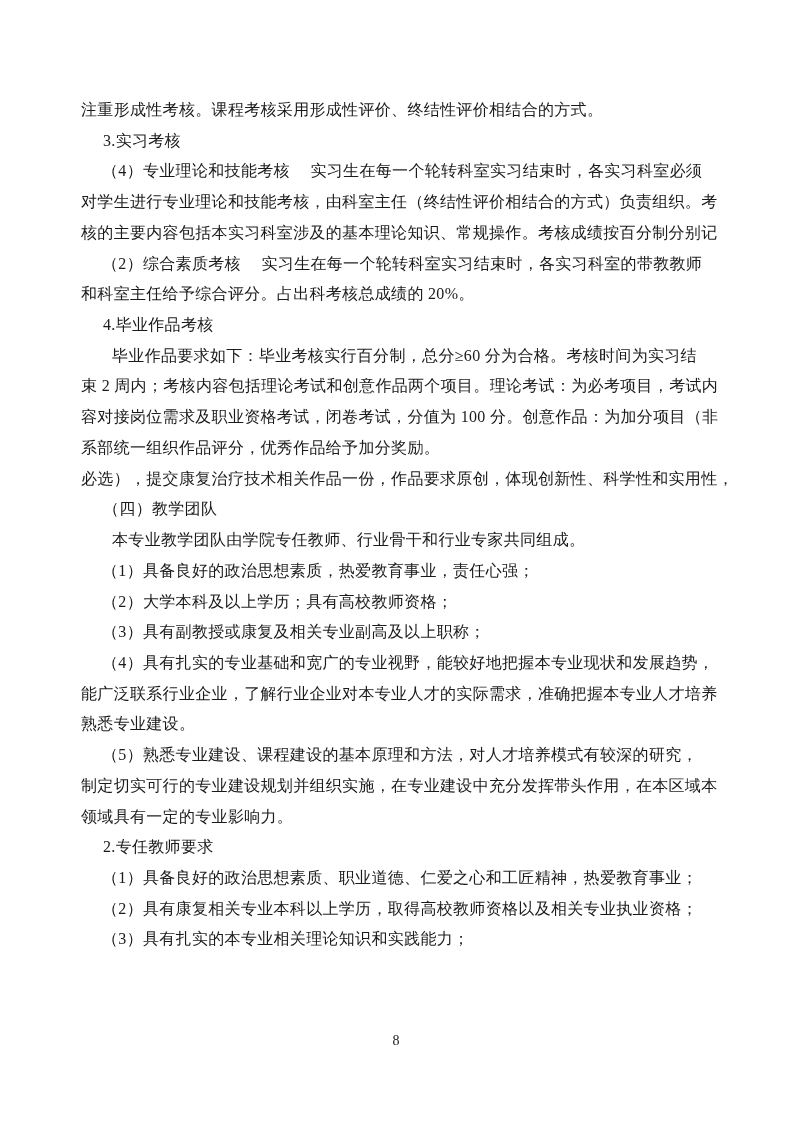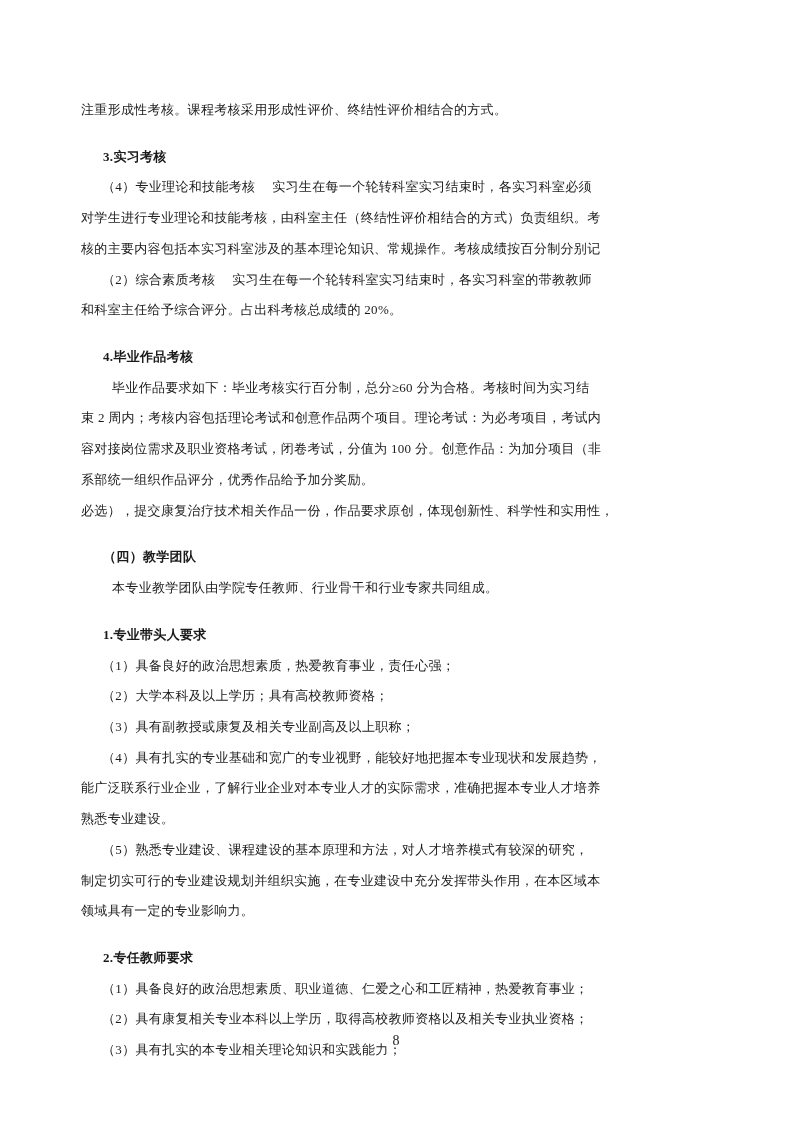--- a/index.html
+++ b/index.html
@@ -26,28 +26,27 @@
     top: 95px;
     width: 655px;
   }
   .para {
     margin: 0;
     padding: 0;
   }
   .line {
     height: 30.72px;
     line-height: 30.72px;
-    font-size: 13px;
+    font-size: 16px;
     letter-spacing: 0.32px;
     white-space: pre;
     text-indent: 0;
   }
   .para.heading .line {
-    font-weight: 700;
-    margin-top: 16px;
+    font-weight: 400;
   }
   .para.heading .line.first   { text-indent: 22px; }
   .para.list .line.first      { text-indent: 21px; }
   .para.body .line.first      { text-indent: 31px; }
   .para.continuation .line.first { text-indent: 0; }
   .footer {
     position: absolute;
     left: 0;
     top: 1033px;
     width: 100%;
@@ -86,23 +85,20 @@
         <div class="line">容对接岗位需求及职业资格考试，闭卷考试，分值为 100 分。创意作品：为加分项目（非</div>
         <div class="line">系部统一组织作品评分，优秀作品给予加分奖励。</div>
         <div class="line">必选），提交康复治疗技术相关作品一份，作品要求原创，体现创新性、科学性和实用性，</div>
       </div>
       <div class="para heading">
         <div class="line first">（四）教学团队</div>
       </div>
       <div class="para body">
         <div class="line first">本专业教学团队由学院专任教师、行业骨干和行业专家共同组成。</div>
       </div>
-      <div class="para heading">
-        <div class="line first">1.专业带头人要求</div>
-      </div>
       <div class="para list">
         <div class="line first">（1）具备良好的政治思想素质，热爱教育事业，责任心强；</div>
       </div>
       <div class="para list">
         <div class="line first">（2）大学本科及以上学历；具有高校教师资格；</div>
       </div>
       <div class="para list">
         <div class="line first">（3）具有副教授或康复及相关专业副高及以上职称；</div>
       </div>
       <div class="para list">

